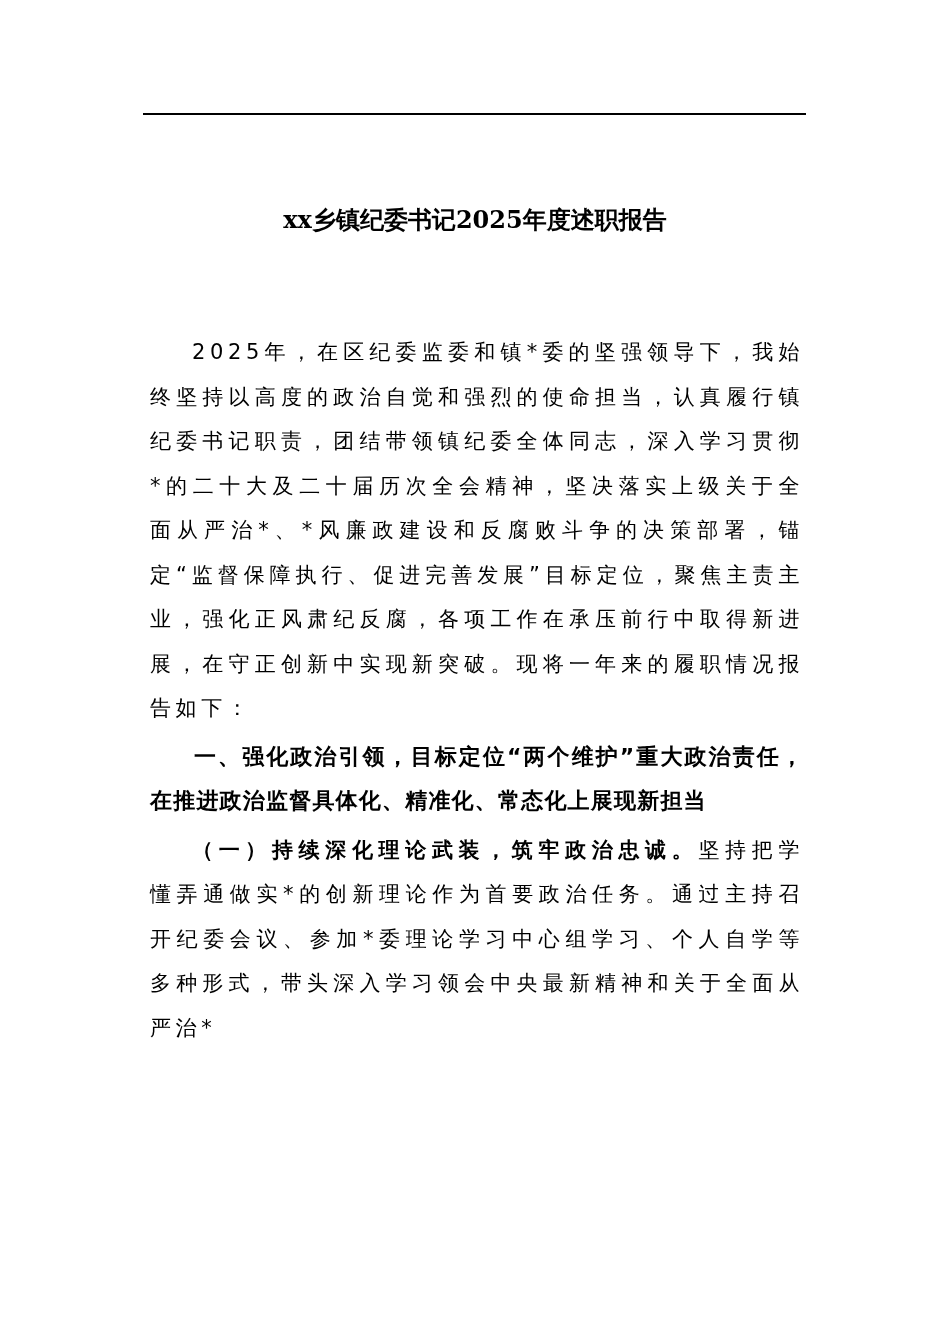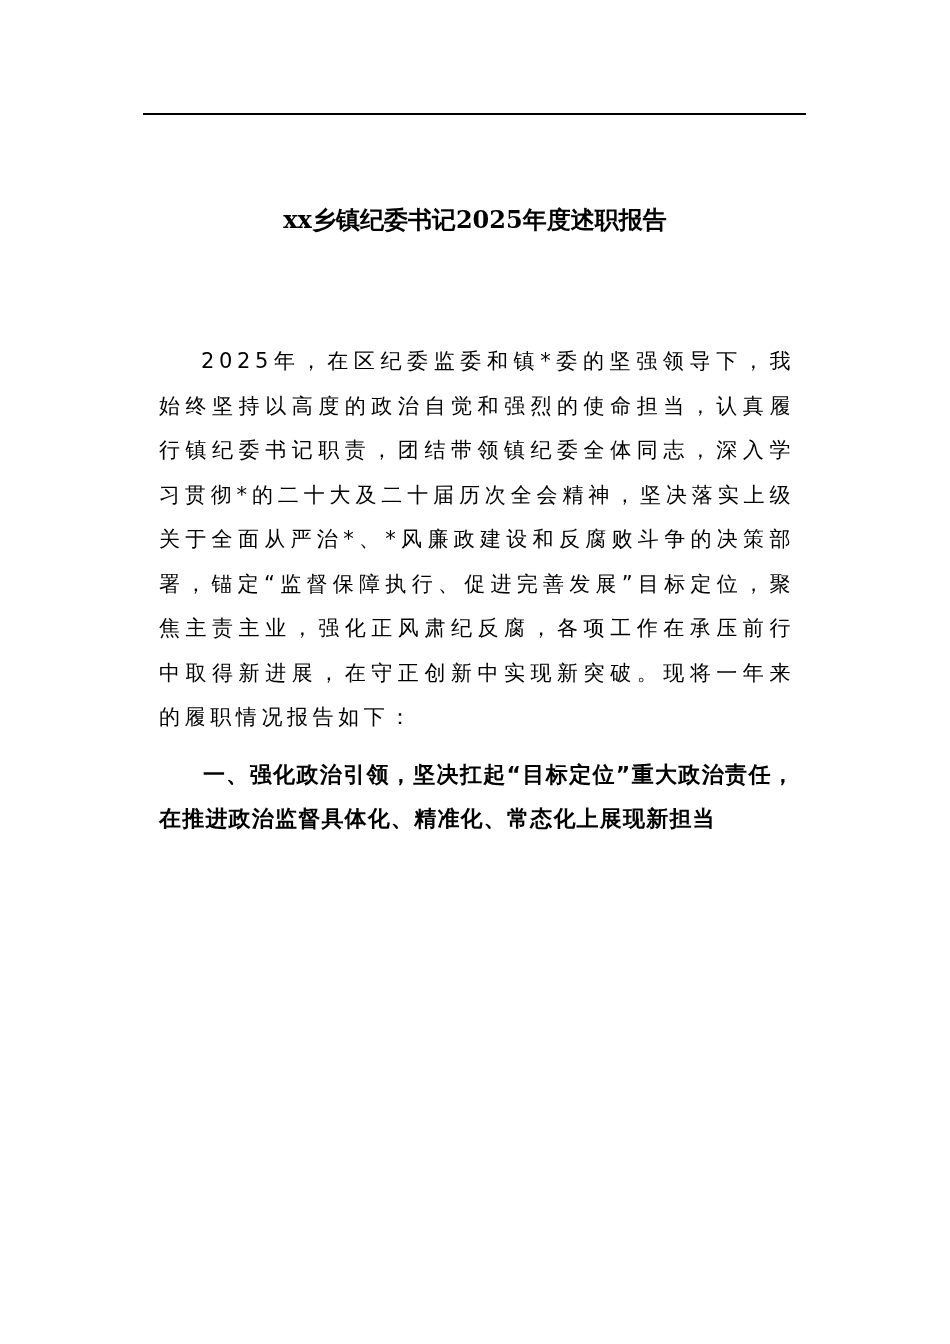--- a/index.html
+++ b/index.html
@@ -10,30 +10,31 @@
       position: absolute; left: 0; top: 196px; width: 950px; text-align: center;
       font-family: "DejaVu Serif", "Liberation Serif", serif;
       font-size: 24px; font-weight: bold; line-height: 48px; letter-spacing: 0px;
     }
     .body {
       position: absolute; left: 146px; top: 326px; width: 662px;
       font-family: "DejaVu Sans", "Liberation Sans", sans-serif;
       font-size: 21px; line-height: 44.5px; letter-spacing: 4.6px;
       text-align: justify; text-align-last: left;
     }
-    .body p { margin: 13px; text-indent: 2em; }
+    .body p { margin: 4px; text-indent: 2em; }
     .body p.h1 { font-weight: bold; letter-spacing: 1.2px; font-size: 22px; }
     .body p.h2 span.lead { font-weight: bold; }
     .body p.para { font-weight: normal; }
   </style>
 </head>
 <body>
 
 <div class="page">
   <div class="header-rule"></div>
 
   <div class="title">xx乡镇纪委书记2025年度述职报告</div>
 
   <div class="body">
     <p class="para">2025年，在区纪委监委和镇*委的坚强领导下，我始终坚持以高度的政治自觉和强烈的使命担当，认真履行镇纪委书记职责，团结带领镇纪委全体同志，深入学习贯彻*的二十大及二十届历次全会精神，坚决落实上级关于全面从严治*、*风廉政建设和反腐败斗争的决策部署，锚定“监督保障执行、促进完善发展”目标定位，聚焦主责主业，强化正风肃纪反腐，各项工作在承压前行中取得新进展，在守正创新中实现新突破。现将一年来的履职情况报告如下：</p>
-    <p class="h1">一、强化政治引领，坚决扛起“目标定位”重大政治责任，在推进政治监督具体化、精准化、常态化上展现新担当</p>
+    <p class="h1">一、强化政治引领，目标定位“两个维护”重大政治责任，在推进政治监督具体化、精准化、常态化上展现新担当</p>
+    <p class="h2"><span class="lead">（一）持续深化理论武装，筑牢政治忠诚。</span><span>坚持把学懂弄通做实*的创新理论作为首要政治任务。通过主持召开纪委会议、参加*委理论学习中心组学习、个人自学等多种形式，带头深入学习领会中央最新精神和关于全面从严治*</span></p>
   </div>
 </div>
 
 </body></html>

